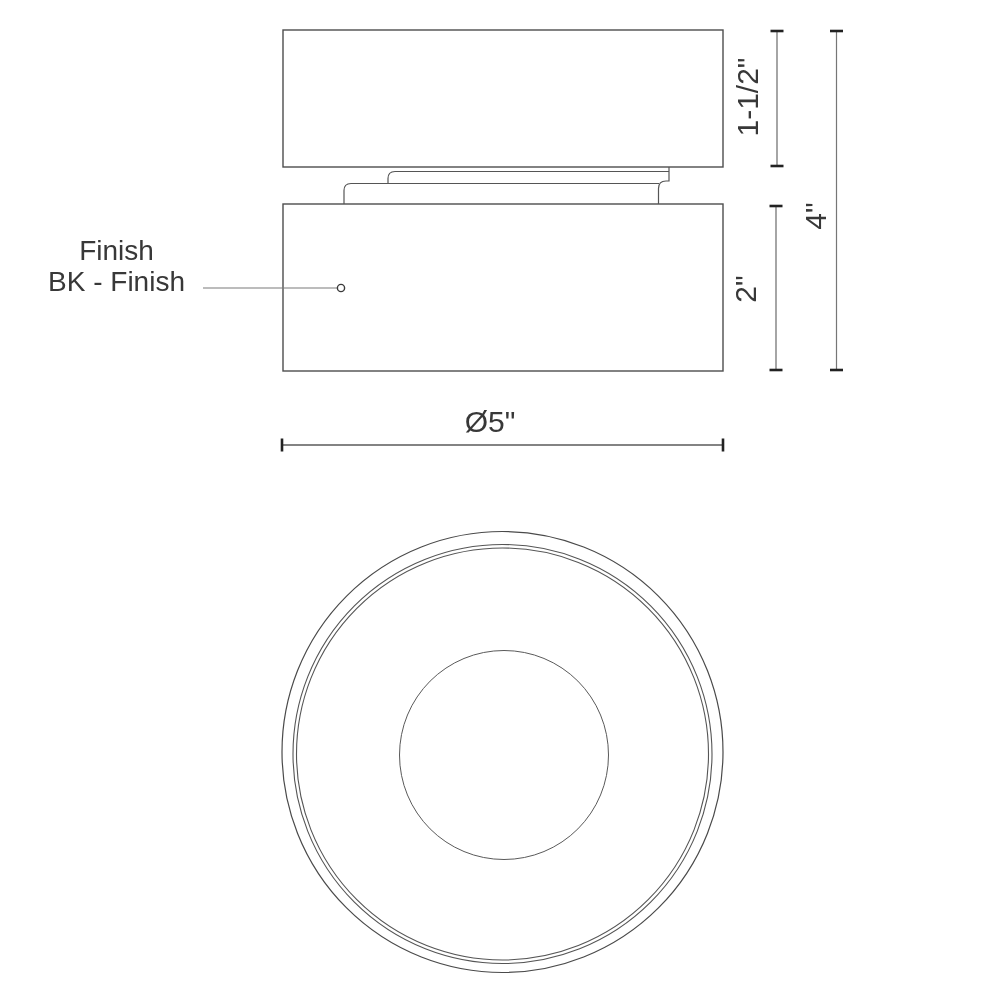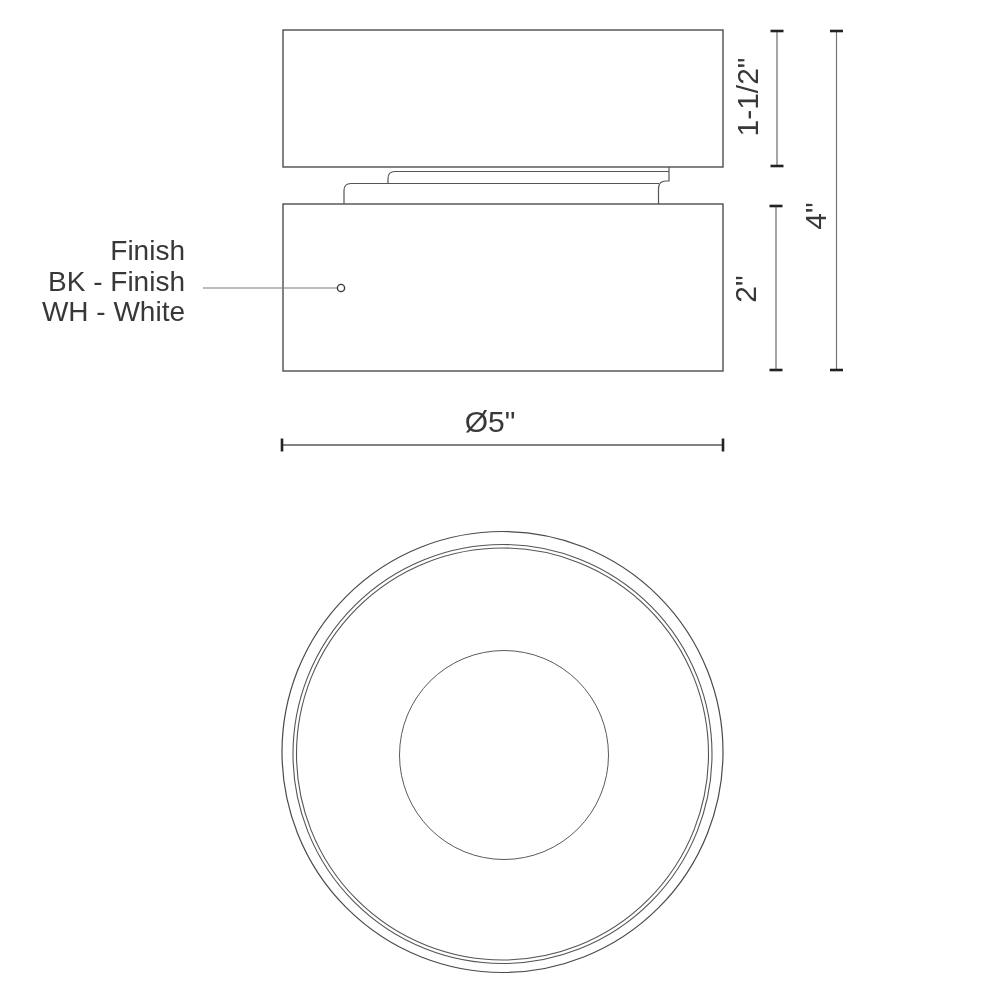--- a/index.html
+++ b/index.html
@@ -8,21 +8,21 @@
     width:1000px;height:1000px;
     background:#ffffff;
     font-family:"Liberation Sans", sans-serif;
     overflow:hidden;
   }
   .canvas svg{position:absolute;left:0;top:0;}
   .finish-note{
     position:absolute;
     right:815px;            
     top:236px;
-    text-align:right;
+    text-align:center;
     font-size:28px;
     line-height:30.5px;
     color:#383838;
     white-space:nowrap;
   }
   .dim-label{
     position:absolute;
     font-size:30px;
     color:#383838;
     white-space:nowrap;
@@ -84,21 +84,20 @@
       <circle cx="502.5" cy="752" r="220.5" stroke="#4a4a4a" stroke-width="1.2"></circle>
       <circle cx="502.5" cy="754" r="209.5" stroke="#555555" stroke-width="1.1"></circle>
       <circle cx="502.5" cy="754" r="206" stroke="#555555" stroke-width="1.1"></circle>
       <circle cx="504" cy="755" r="104.5" stroke="#5a5a5a" stroke-width="1"></circle>
     </g>
   </svg>
 
   <div class="finish-note">
     <div>Finish</div>
     <div>BK - Finish</div>
-    <div>WH - White</div>
   </div>
 
   <div class="dim-label rot" style="left:748px;top:97px">1-1/2"</div>
 
   <div class="dim-label rot" style="left:746px;top:289px">2"</div>
 
   <div class="dim-label rot" style="left:816px;top:216px">4"</div>
 
   <div class="dim-label" style="left:490px;top:422px">Ø5"</div>
 

